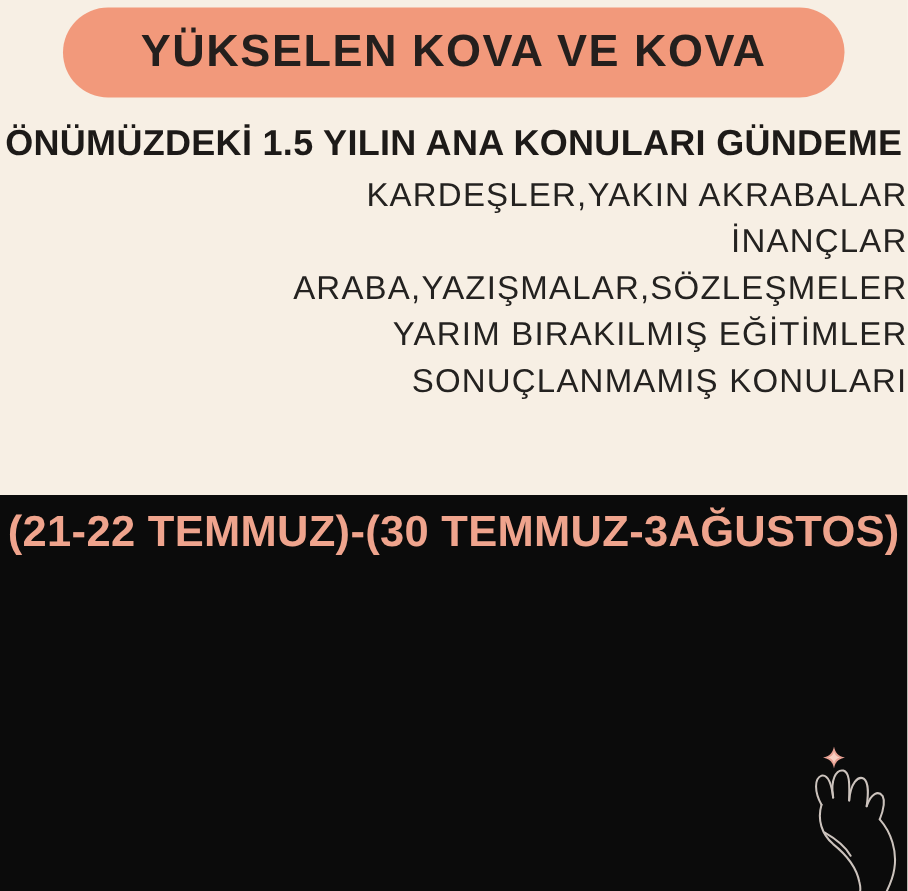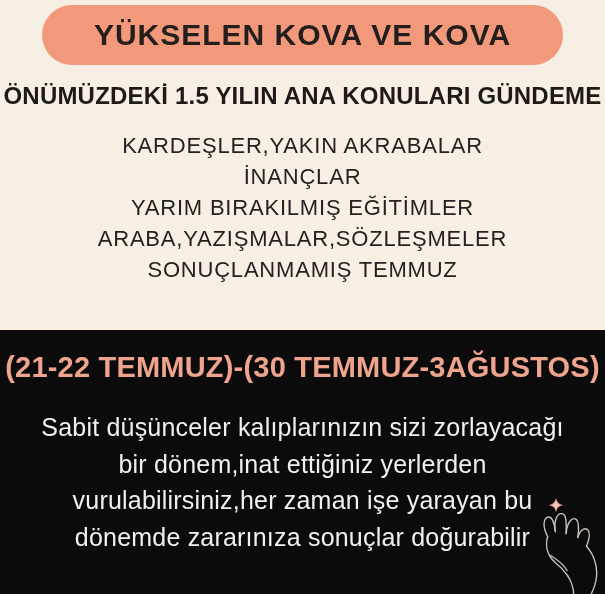--- a/index.html
+++ b/index.html
@@ -39,35 +39,35 @@
   .subtitle {
     margin-top: 16px;
     text-align: center;
     font-size: 24px;
     font-weight: 800;
     line-height: 30px;
     letter-spacing: 0.2px;
     color: #1D1A18;
   }
   .topics-list {
-    margin-top: 19px;
+    margin-top: 3px;
     list-style: none;
-    text-align: center;
+    text-align: right;
   }
   .topics-list li {
     font-size: 22px;
     font-weight: 400;
     line-height: 31px;
     letter-spacing: 0.8px;
     color: #242220;
   }
   .bottom-section {
     height: 264px;
     background: #0B0B0B;
-    padding-top: 21px;
+    padding-top: 9px;
     position: relative;
   }
   .date-heading {
     text-align: center;
     font-size: 29px;
     font-weight: 800;
     letter-spacing: 0.2px;
     color: #EFA48D;
   }
   .description {
@@ -105,37 +105,31 @@
       <span class="title-text">YÜKSELEN KOVA VE KOVA</span>
     </div>
 
     <div class="subtitle">
       <div>ÖNÜMÜZDEKİ 1.5 YILIN ANA KONULARI GÜNDEME</div>
     </div>
 
     <ul class="topics-list">
       <li>KARDEŞLER,YAKIN AKRABALAR</li>
       <li>İNANÇLAR</li>
+      <li>ARABA,YAZIŞMALAR,SÖZLEŞMELER</li>
       <li>YARIM BIRAKILMIŞ EĞİTİMLER</li>
-      <li>ARABA,YAZIŞMALAR,SÖZLEŞMELER</li>
-      <li>SONUÇLANMAMIŞ TEMMUZ</li>
+      <li>SONUÇLANMAMIŞ KONULARI</li>
     </ul>
 
   </div>
 
   <div class="bottom-section">
 
     <div class="date-heading">(21-22 TEMMUZ)-(30 TEMMUZ-3AĞUSTOS)</div>
 
-    <div class="description">
-      <div>Sabit düşünceler kalıplarınızın sizi zorlayacağı</div>
-      <div>bir dönem,inat ettiğiniz yerlerden</div>
-      <div>vurulabilirsiniz,her zaman işe yarayan bu</div>
-      <div>dönemde zararınıza sonuçlar doğurabilir</div>
-    </div>
 
   </div>
 
   <svg class="sparkle-icon" viewBox="0 0 24 24" aria-hidden="true">
     <path d="M12 1 C13.2 7.5 16.5 10.8 23 12 C16.5 13.2 13.2 16.5 12 23 C10.8 16.5 7.5 13.2 1 12 C7.5 10.8 10.8 7.5 12 1 Z" fill="#E8A193"></path>
     <path d="M12 6 C12.7 9.3 14.7 11.3 18 12 C14.7 12.7 12.7 14.7 12 18 C11.3 14.7 9.3 12.7 6 12 C9.3 11.3 11.3 9.3 12 6 Z" fill="#F8CFC2"></path>
   </svg>
 
   <svg class="hand-icon" viewBox="0 0 68 86" aria-hidden="true">
     <g fill="none" stroke="#CCC3BD" stroke-width="1.4" stroke-linecap="round">

